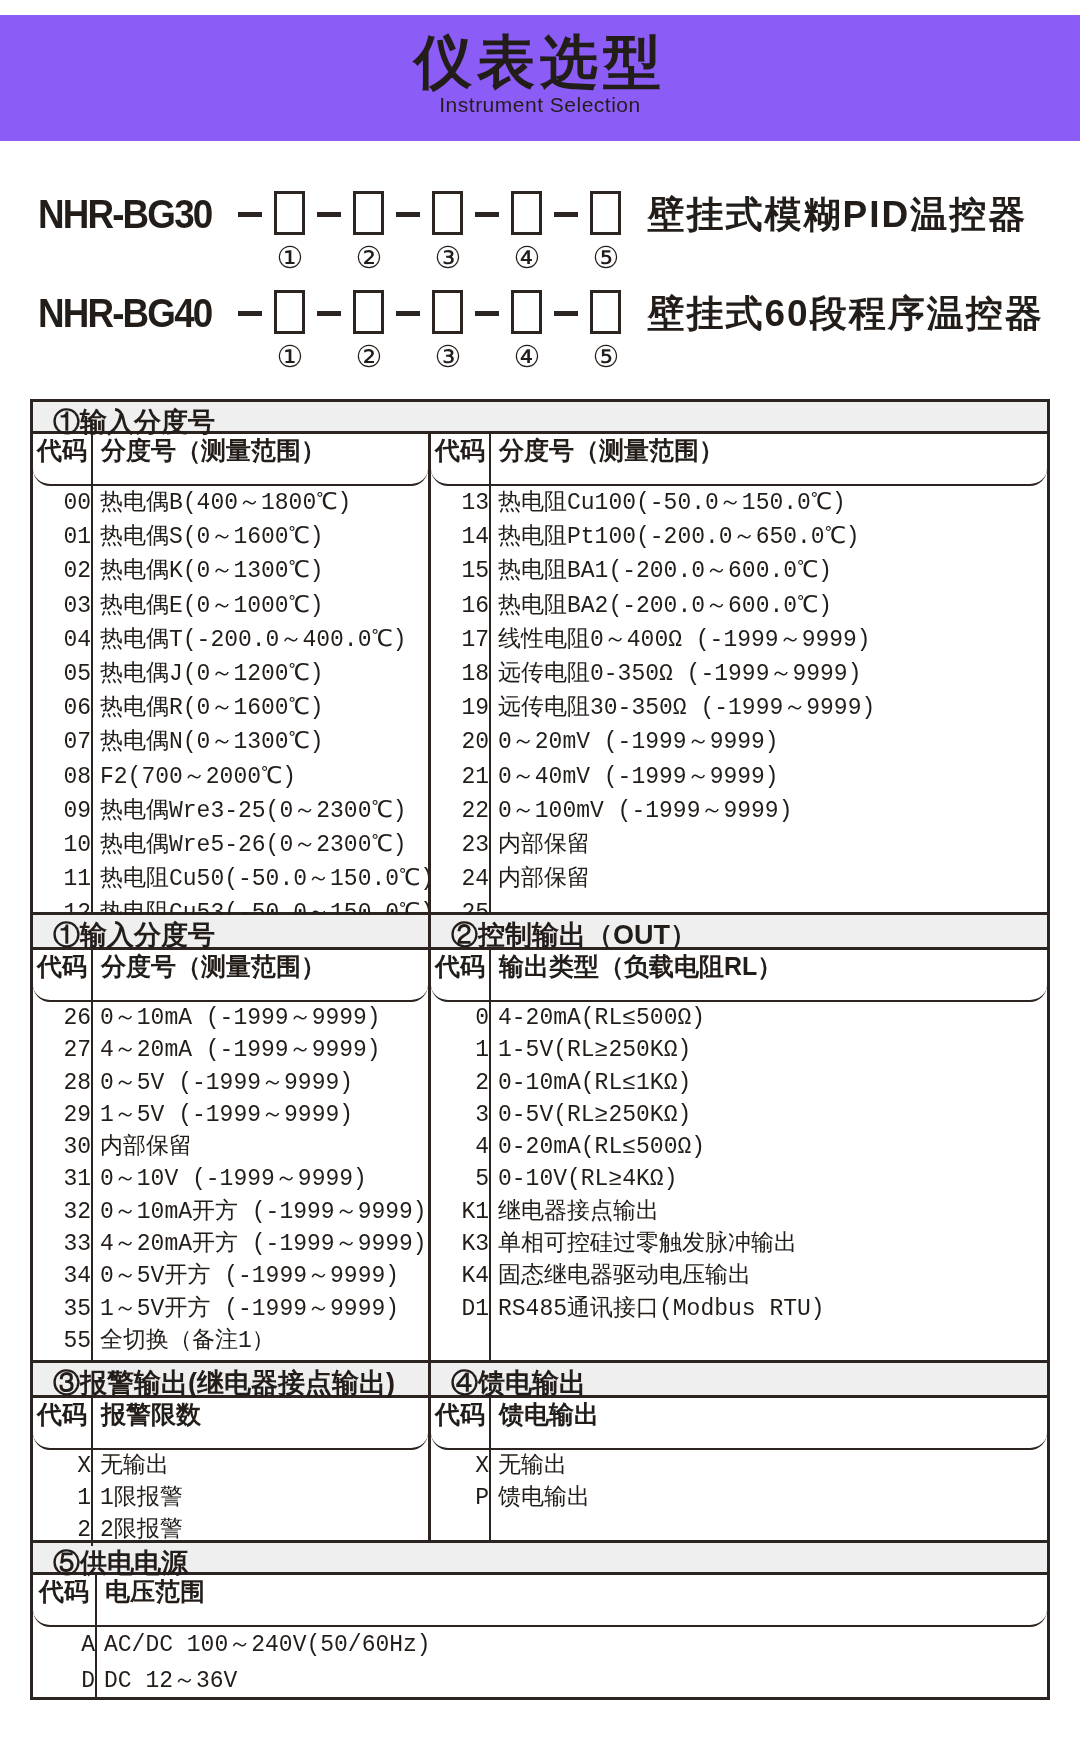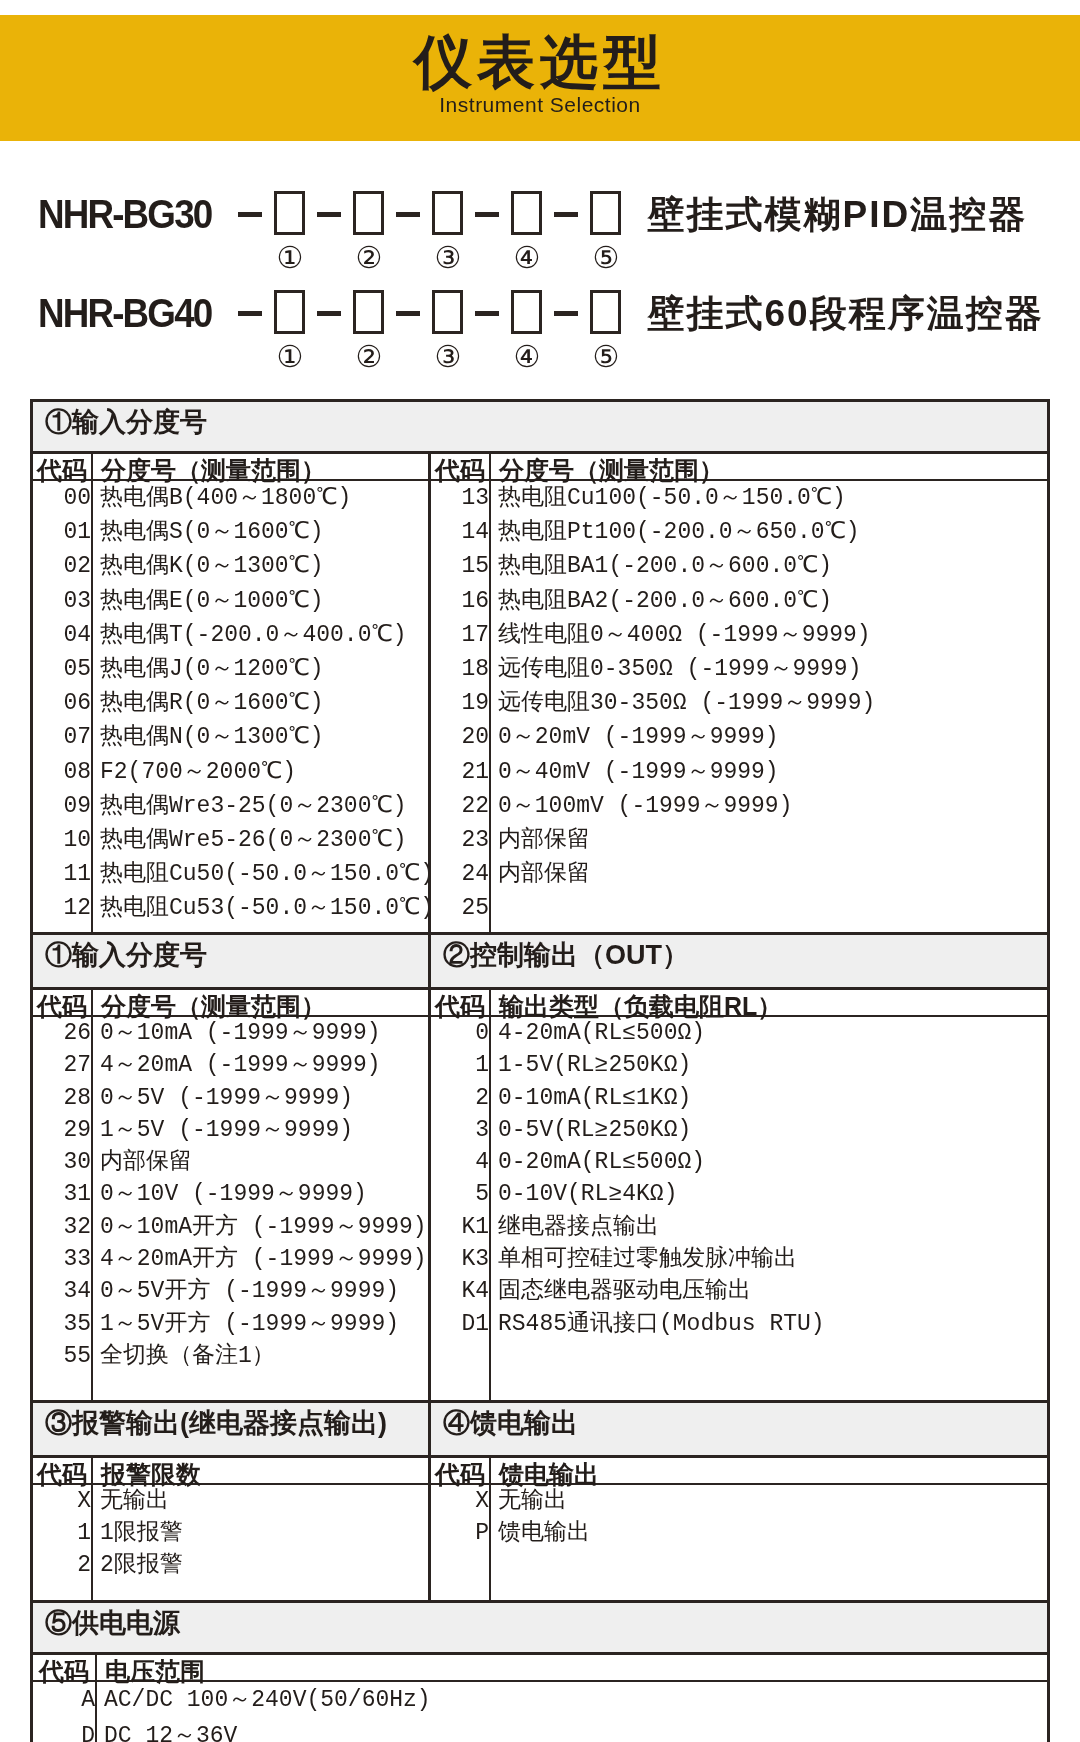--- a/index.html
+++ b/index.html
@@ -5,21 +5,21 @@
   * { box-sizing: border-box; margin: 0; padding: 0; }
   html,body { width:1080px; }
   body {
     width:1080px; height:1742px; overflow:hidden;
     background:#ffffff; color:#231d1a;
     font-family:"Liberation Sans", sans-serif;
   }
   
   .top-strip { height:15px; background:#ffffff; }
   .title-band {
-    height:126px; background:#eab308; text-align:center;
+    height:126px; background:#8b5cf6; text-align:center;
   }
   .title-band h1 {
     font-size:58px; font-weight:bold; letter-spacing:5px;
     padding-top:17px; line-height:60px;
   }
   .title-band .subtitle {
     font-size:21px; line-height:24px; margin-top:1px; letter-spacing:0.5px;
   }
   
   .models { margin:50px 0 0 38px; }
@@ -36,31 +36,31 @@
   .circ { margin-top:7px; font-size:30px; line-height:32px; }
   .model-desc {
     margin-left:26px; font-size:37px; font-weight:bold; line-height:48px;
     letter-spacing:2px; white-space:nowrap;
   }
   
   .tables { margin:26px 30px 0 30px; border:3px solid #2b2421; }
   .block + .block { border-top:3px solid #2b2421; }
   .bh-full, .bh {
     background:#efefef; font-weight:bold; font-size:27px;
-    height:52px; line-height:40px; padding-left:12px; white-space:nowrap;
+    height:32px; line-height:40px; padding-left:20px; white-space:nowrap;
   }
   .bh-full { border-bottom:3px solid #2b2421; }
   .bh-row { display:flex; border-bottom:3px solid #2b2421; }
   .bh-left { width:398px; border-right:3px solid #2b2421; flex:none; }
   .bh-right { flex:1; }
   .block-body { display:flex; align-items:stretch; }
   .half { width:398px; flex:none; border-right:3px solid #2b2421; display:flex; flex-direction:column; }
   .half.right { width:auto; flex:1; border-right:none; }
   .half.full { width:100%; border-right:none; }
-  .colhead { display:flex; border-bottom:2px solid #2b2421; height:27px; flex:none; }
+  .colhead { display:flex; border-bottom:2px solid #2b2421; height:52px; flex:none;border-radius:17px; }
   .ch-code {
     width:60px; flex:none; border-right:2px solid #2b2421;
     text-align:center; font-weight:bold; font-size:25px; line-height:33px; white-space:nowrap;
   }
   .half.full .ch-code, .half.full .col-code { width:64px; }
   .ch-desc { flex:1; padding-left:8px; font-weight:bold; font-size:25px; line-height:33px; white-space:nowrap; }
   .cells { display:flex; flex:1; align-items:stretch; }
   .col-code { width:60px; flex:none; border-right:2px solid #2b2421; }
   .col-desc { flex:1; overflow:hidden; }
   .cell {

